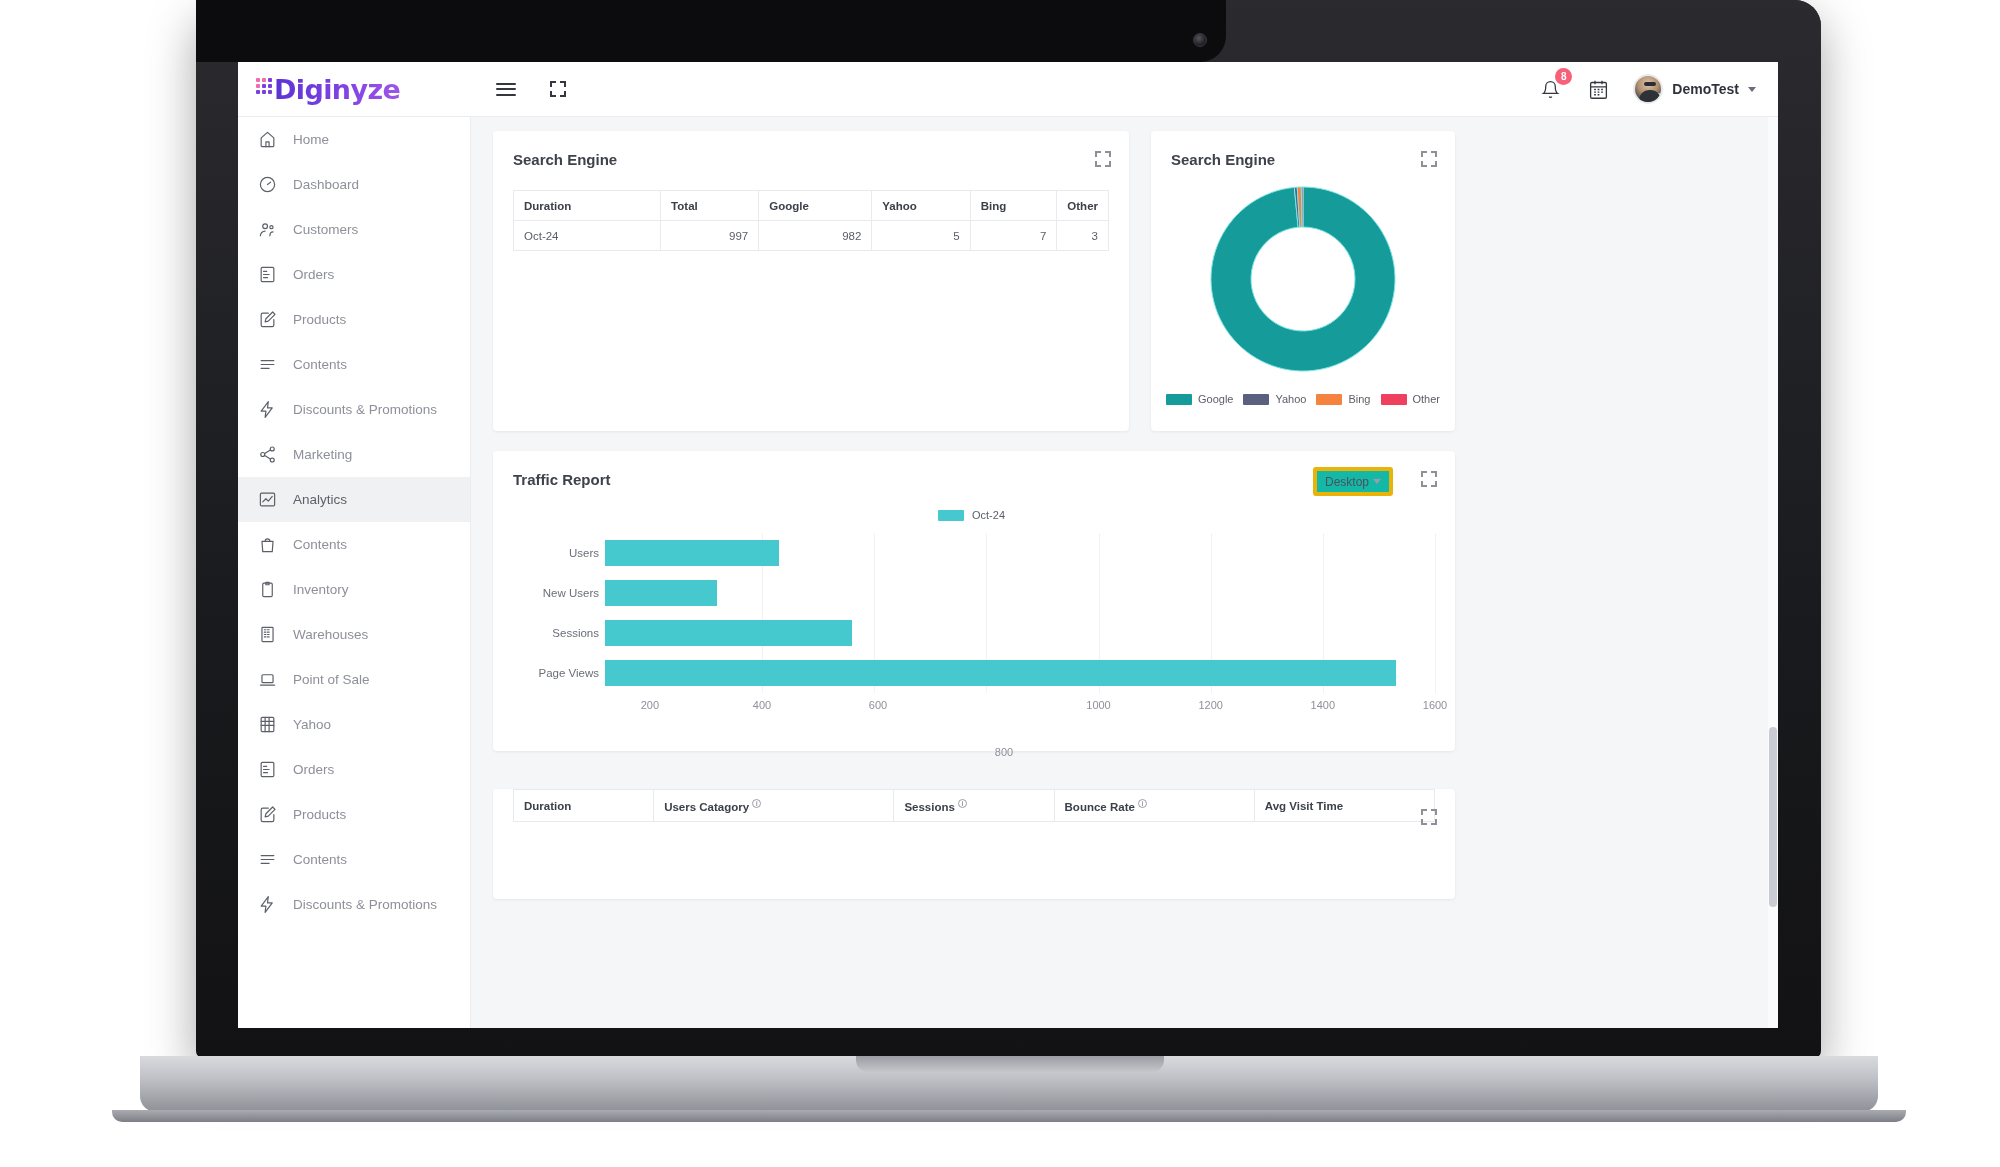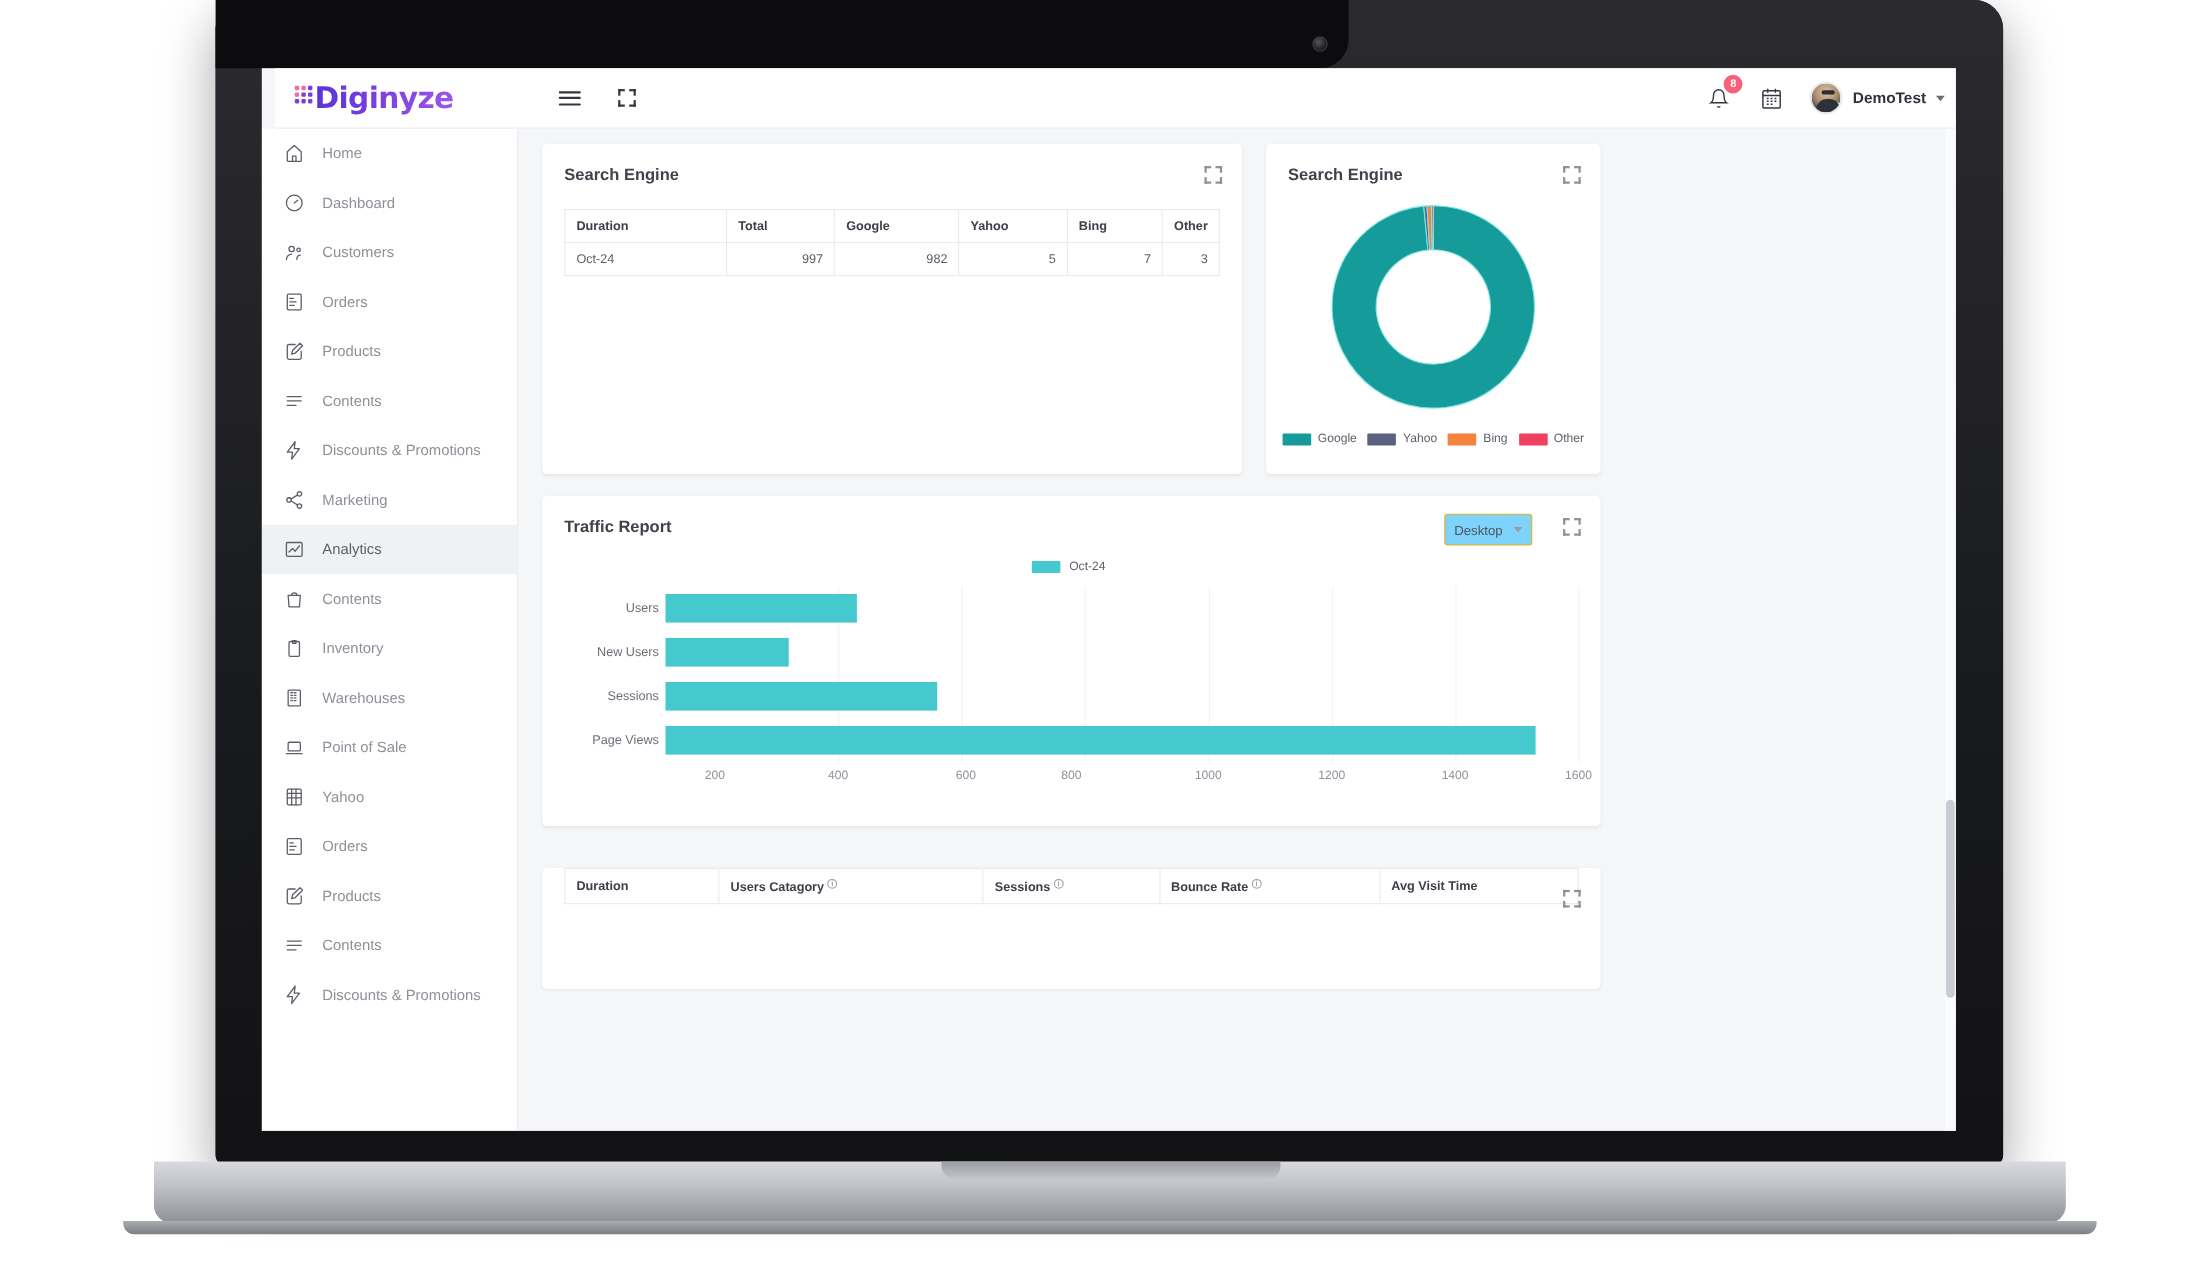--- a/index.html
+++ b/index.html
@@ -70,21 +70,20 @@
     overflow: hidden;
   }
 
   
   .topbar {
     position: absolute; left: 0; top: 0; width: 1540px; height: 55px;
     background: #ffffff;
     display: flex; align-items: center;
     border-bottom: 1px solid #ececf0;
     z-index: 5;
-    margin-left: 12px;
   }
   .logo-wrap { width: 233px; display: flex; align-items: center; padding-left: 18px; }
   .logo-dots { display: grid; grid-template-columns: repeat(3, 4px); grid-gap: 2px; margin-right: 2px; margin-bottom: 6px;}
   .logo-dots i { display:block; width:4px; height:4px; background:#f06ba8; border-radius:1px; }
   .logo-dots i.v { background:#7a3fe0; }
   .logo-text {
     font-size: 27px; font-weight: bold; letter-spacing: -0.6px;
     background: linear-gradient(90deg,#5b34d6 0%, #7a3fe0 45%, #9d55e8 100%);
     -webkit-background-clip: text; background-clip: text; color: transparent;
     font-family: "DejaVu Sans", sans-serif;
@@ -173,21 +172,21 @@
   .donut-card { width: 304px; height: 300px; }
   .donut-wrap { position:absolute; left:52px; top:48px; width:200px; height:200px; }
   .legend { position:absolute; left:0; top:262px; width:304px; display:flex; flex-wrap:wrap; justify-content:center; gap:6px 10px; padding:0 14px; }
   .lg-item { display:flex; align-items:center; gap:6px; font-size:11px; color:#5a5e67; }
   .lg-sw { width:26px; height:11px; border-radius:1px; }
 
   
   .tr-card { width: 962px; height: 300px; margin-top: 20px; }
   .tr-select {
     position:absolute; right:62px; top:16px; width:80px; height:29px;
-    border:1px solid #eab308; border-radius:3px; background:#7dd3fc;
+    border:4px solid #eab308; border-radius:3px; background:#14b8a6;
     display:flex; align-items:center; justify-content:space-between; padding:0 8px;
     font-size:12px; color:#4e525b; cursor:pointer;
   }
   .sel-caret { width:0;height:0;border-left:4px solid transparent;border-right:4px solid transparent;border-top:5px solid #9a9da5;}
   .tr-legend { position:absolute; left:445px; top:58px; display:flex; align-items:center; gap:8px; font-size:11px; color:#5c6069; }
   .tr-legend .lg-sw { width:26px; height:11px; background:#45c8ce; }
 
   .chartarea { position:absolute; left:20px; top:82px; width:922px; height:195px; }
   .cat-labels { position:absolute; left:0; top:0; width:86px; height:160px; }
   .cat-label { position:absolute; right:0; font-size:11.5px; color:#6a6e77; transform: translateY(-50%); white-space:nowrap; }
@@ -566,21 +565,21 @@
               <div class="gridline" style="left: 830px;"></div>
               <div class="bar" style="left: 0px; width: 173.851px; top: 7px; background: rgb(69, 200, 206);"></div>
               <div class="bar" style="left: 0px; width: 112.162px; top: 47px; background: rgb(69, 200, 206);"></div>
               <div class="bar" style="left: 0px; width: 246.757px; top: 87px; background: rgb(69, 200, 206);"></div>
               <div class="bar" style="left: 0px; width: 790.743px; top: 127px; background: rgb(69, 200, 206);"></div>
             </div>
           <div class="xaxis" id="xaxis">
               <div class="xtick" style="left: 44.8649px;">200</div>
               <div class="xtick" style="left: 157.027px;">400</div>
               <div class="xtick" style="left: 273px;">600</div>
-              <div class="xtick" style="left: 369px;">800</div>
+              <div class="xtick" style="left: 399px; margin-top: 47px;">800</div>
               <div class="xtick" style="left: 493.514px;">1000</div>
               <div class="xtick" style="left: 605.676px;">1200</div>
               <div class="xtick" style="left: 717.838px;">1400</div>
               <div class="xtick" style="left: 830px;">1600</div>
             </div>
         </div>
       </div>
 
       <div class="card bt-card">
         <div class="card-expand">

